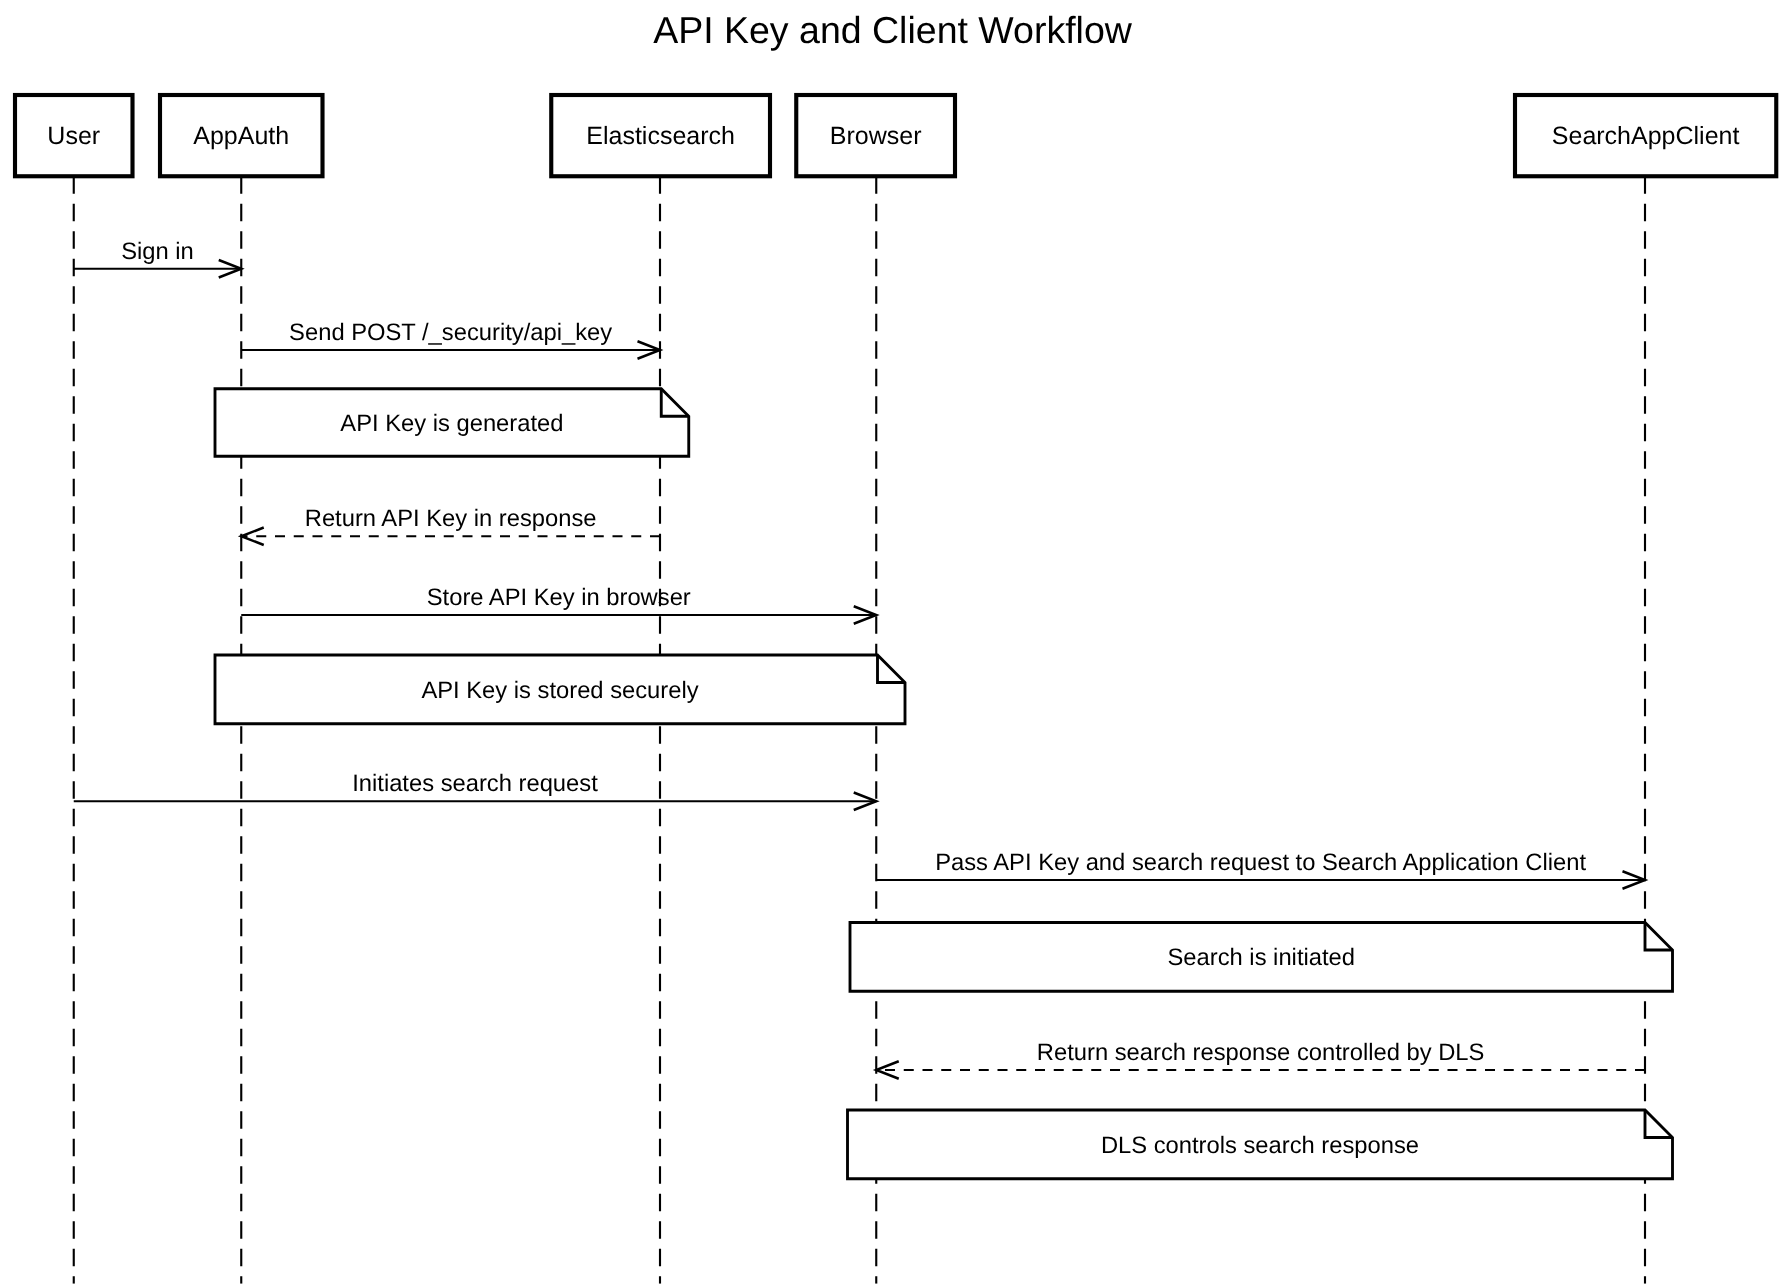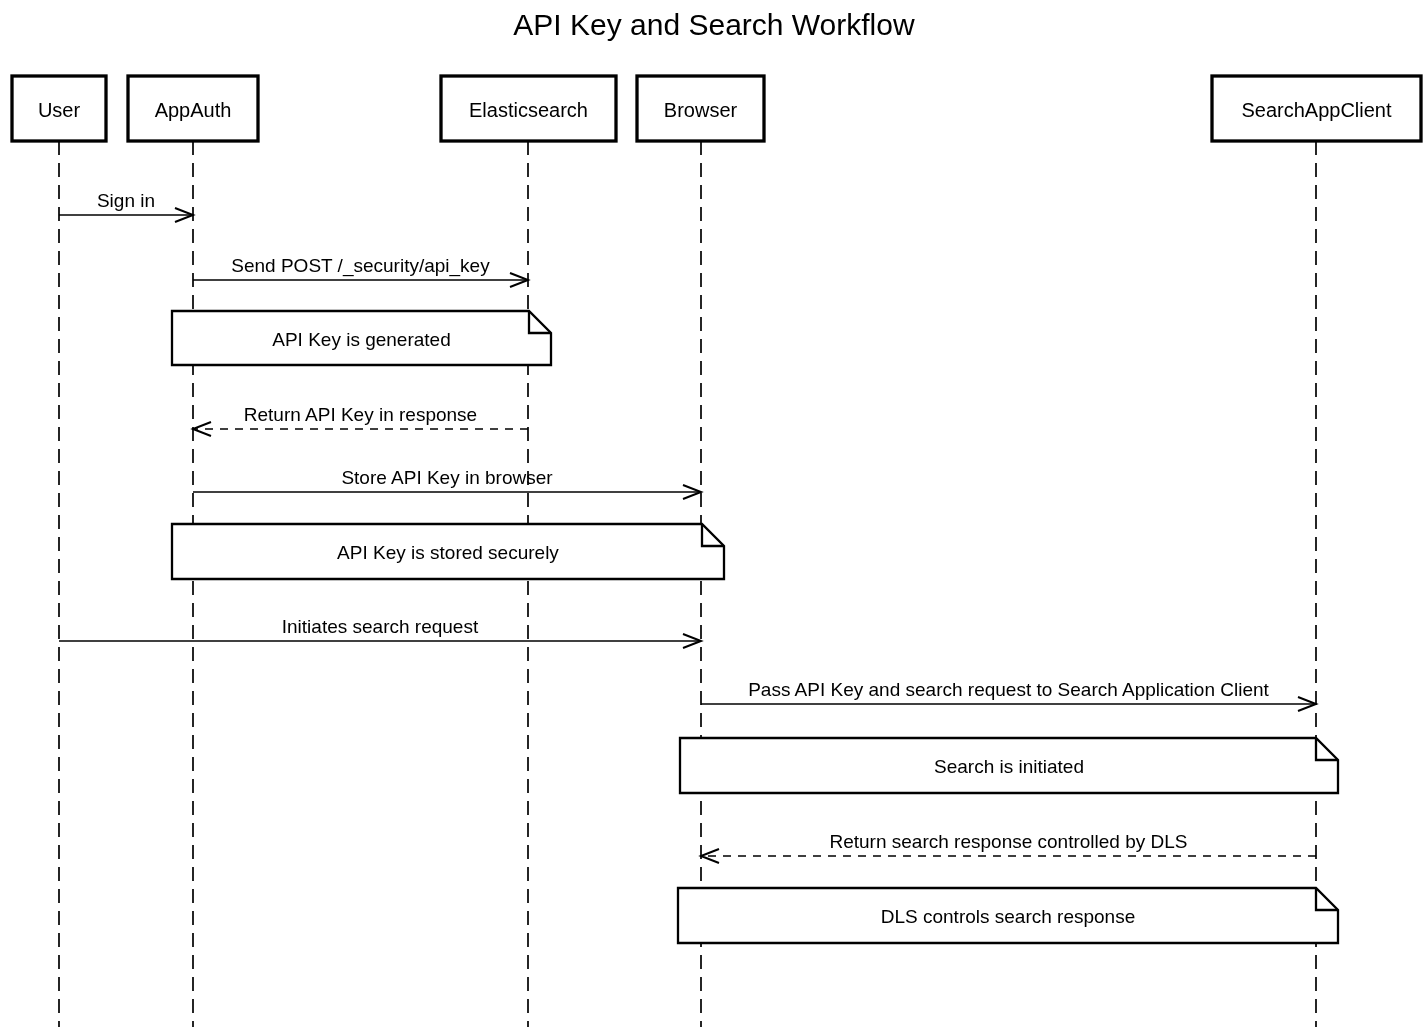--- a/index.html
+++ b/index.html
@@ -10,21 +10,21 @@
   svg{position:absolute;top:0;left:0;}
   svg text{font-family:"Liberation Sans",sans-serif;fill:#000;}
   text.participant-label{font-size:20px;}
   text.message-label{font-size:19px;}
   text.note-label{font-size:19px;}
 </style>
 </head>
 <body>
 
 <div class="stage">
-  <div class="diagram-title">API Key and Search Workflow</div>
+  <div class="diagram-title">API Key and Client Workflow</div>
   <svg id="diagram-svg" width="1428" height="1027" viewBox="0 0 1428 1027">
       <line x1="59" y1="141" x2="59" y2="1027" stroke="#000000" stroke-width="1.7" stroke-dasharray="14,8"></line>
       <line x1="193" y1="141" x2="193" y2="1027" stroke="#000000" stroke-width="1.7" stroke-dasharray="14,8"></line>
       <line x1="528" y1="141" x2="528" y2="1027" stroke="#000000" stroke-width="1.7" stroke-dasharray="14,8"></line>
       <line x1="701" y1="141" x2="701" y2="1027" stroke="#000000" stroke-width="1.7" stroke-dasharray="14,8"></line>
       <line x1="1316" y1="141" x2="1316" y2="1027" stroke="#000000" stroke-width="1.7" stroke-dasharray="14,8"></line>
       <rect x="12" y="76" width="94" height="65" fill="#ffffff" stroke="#000000" stroke-width="3.3"></rect>
       <text x="59" y="109.5" text-anchor="middle" dominant-baseline="central" class="participant-label">User</text>
       <rect x="128" y="76" width="130" height="65" fill="#ffffff" stroke="#000000" stroke-width="3.3"></rect>
       <text x="193" y="109.5" text-anchor="middle" dominant-baseline="central" class="participant-label">AppAuth</text>

